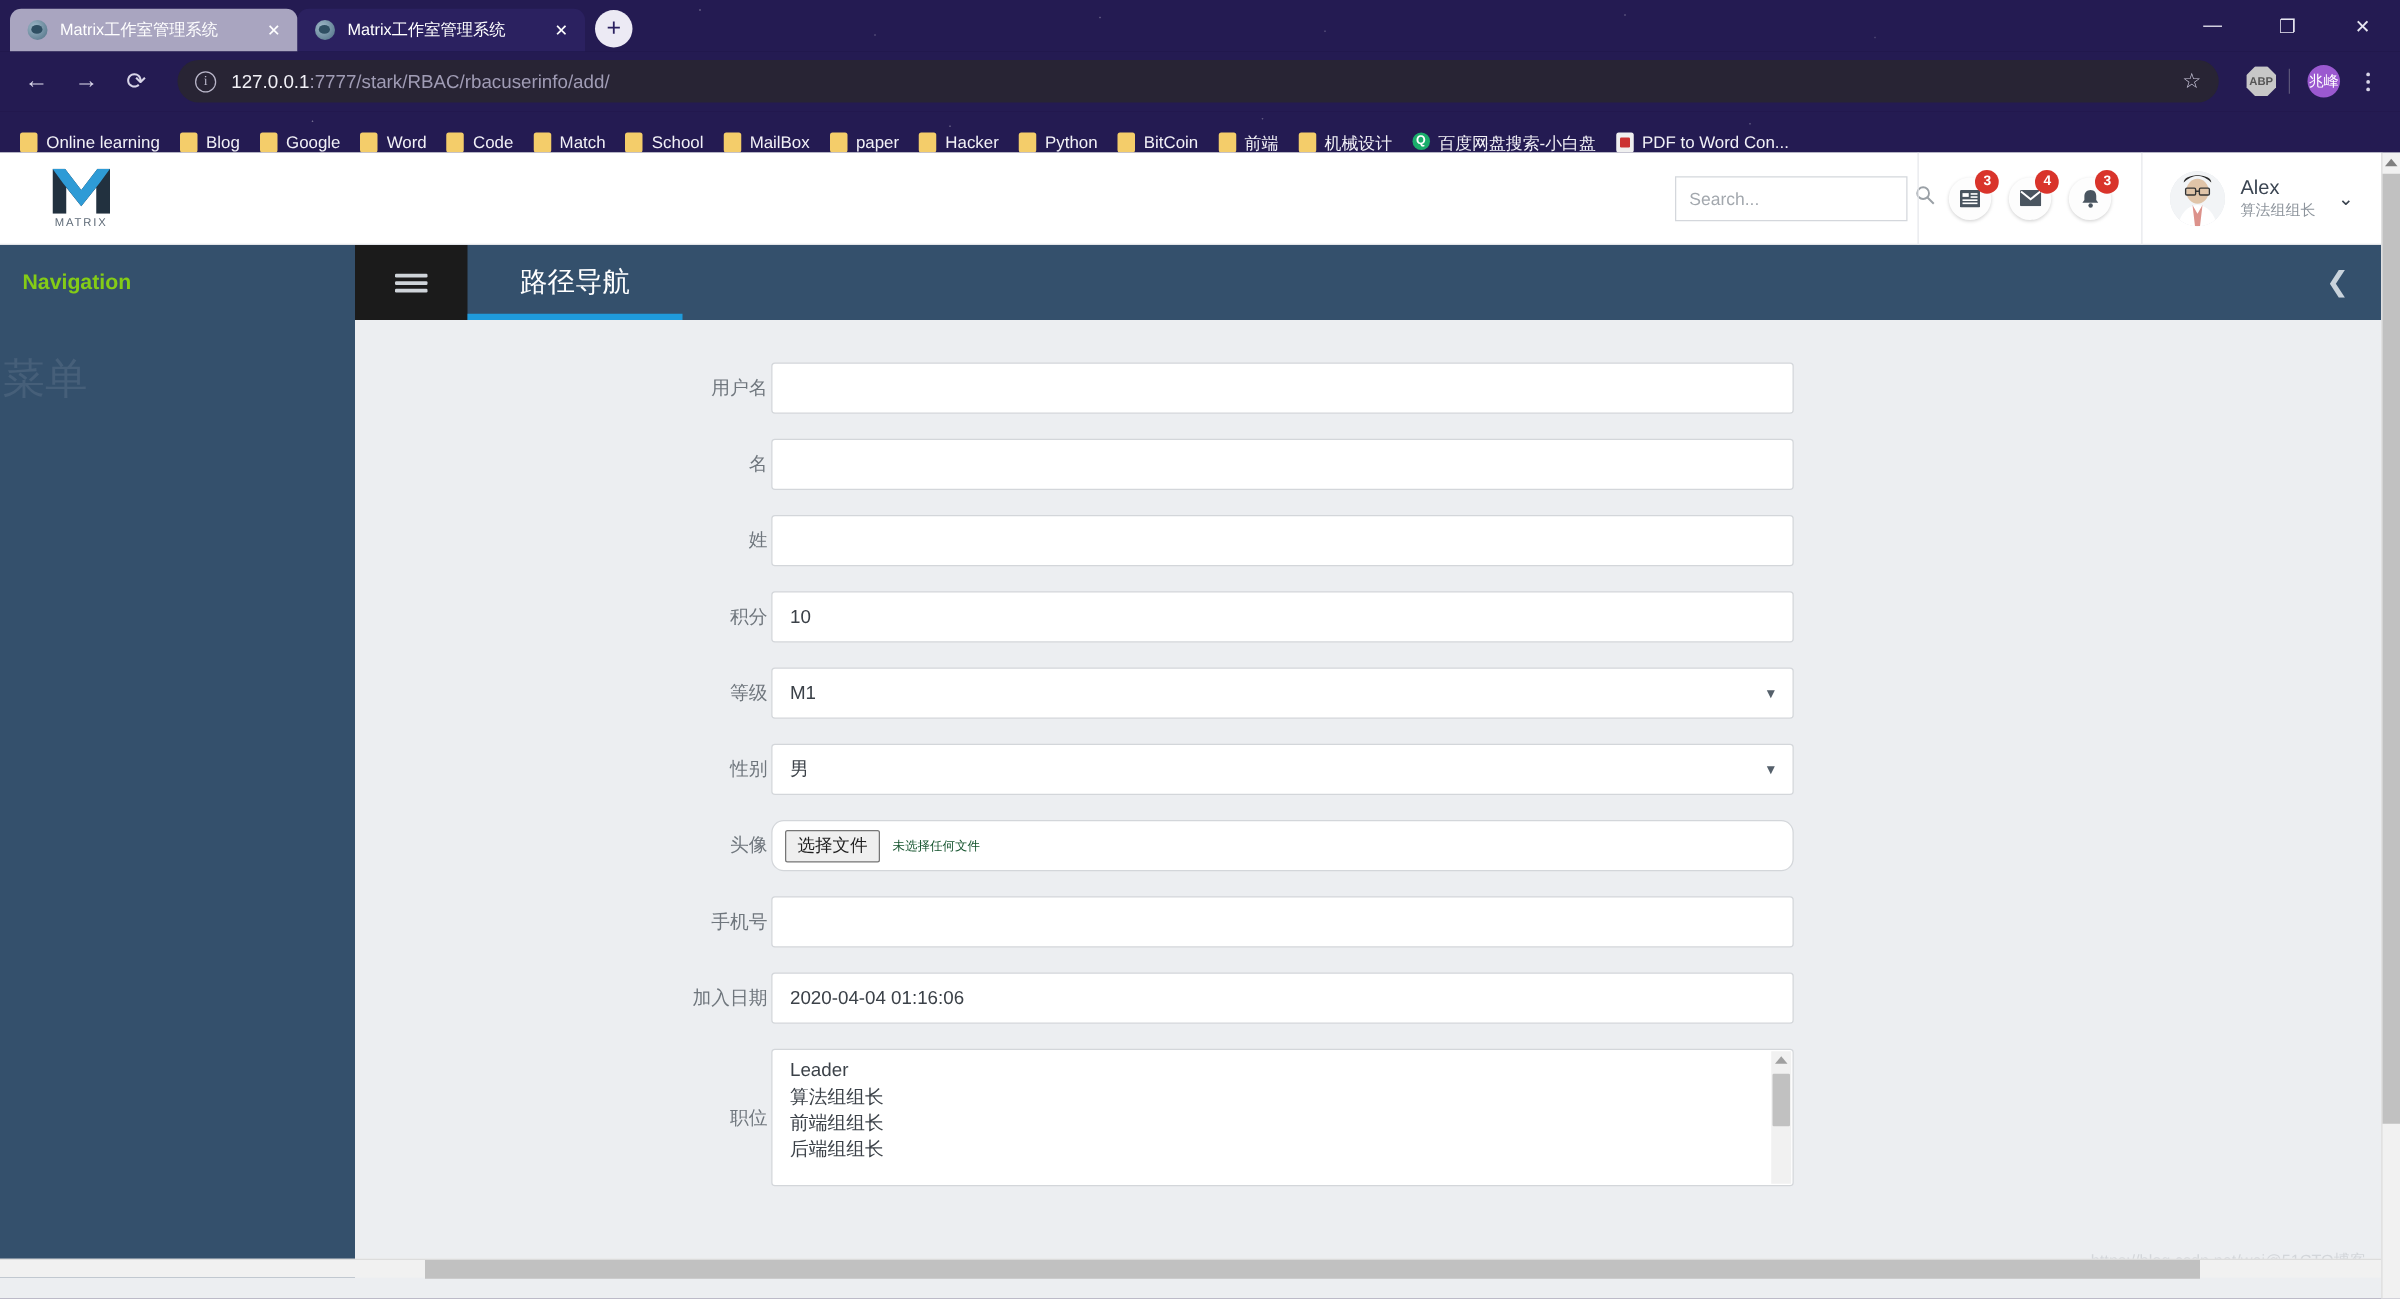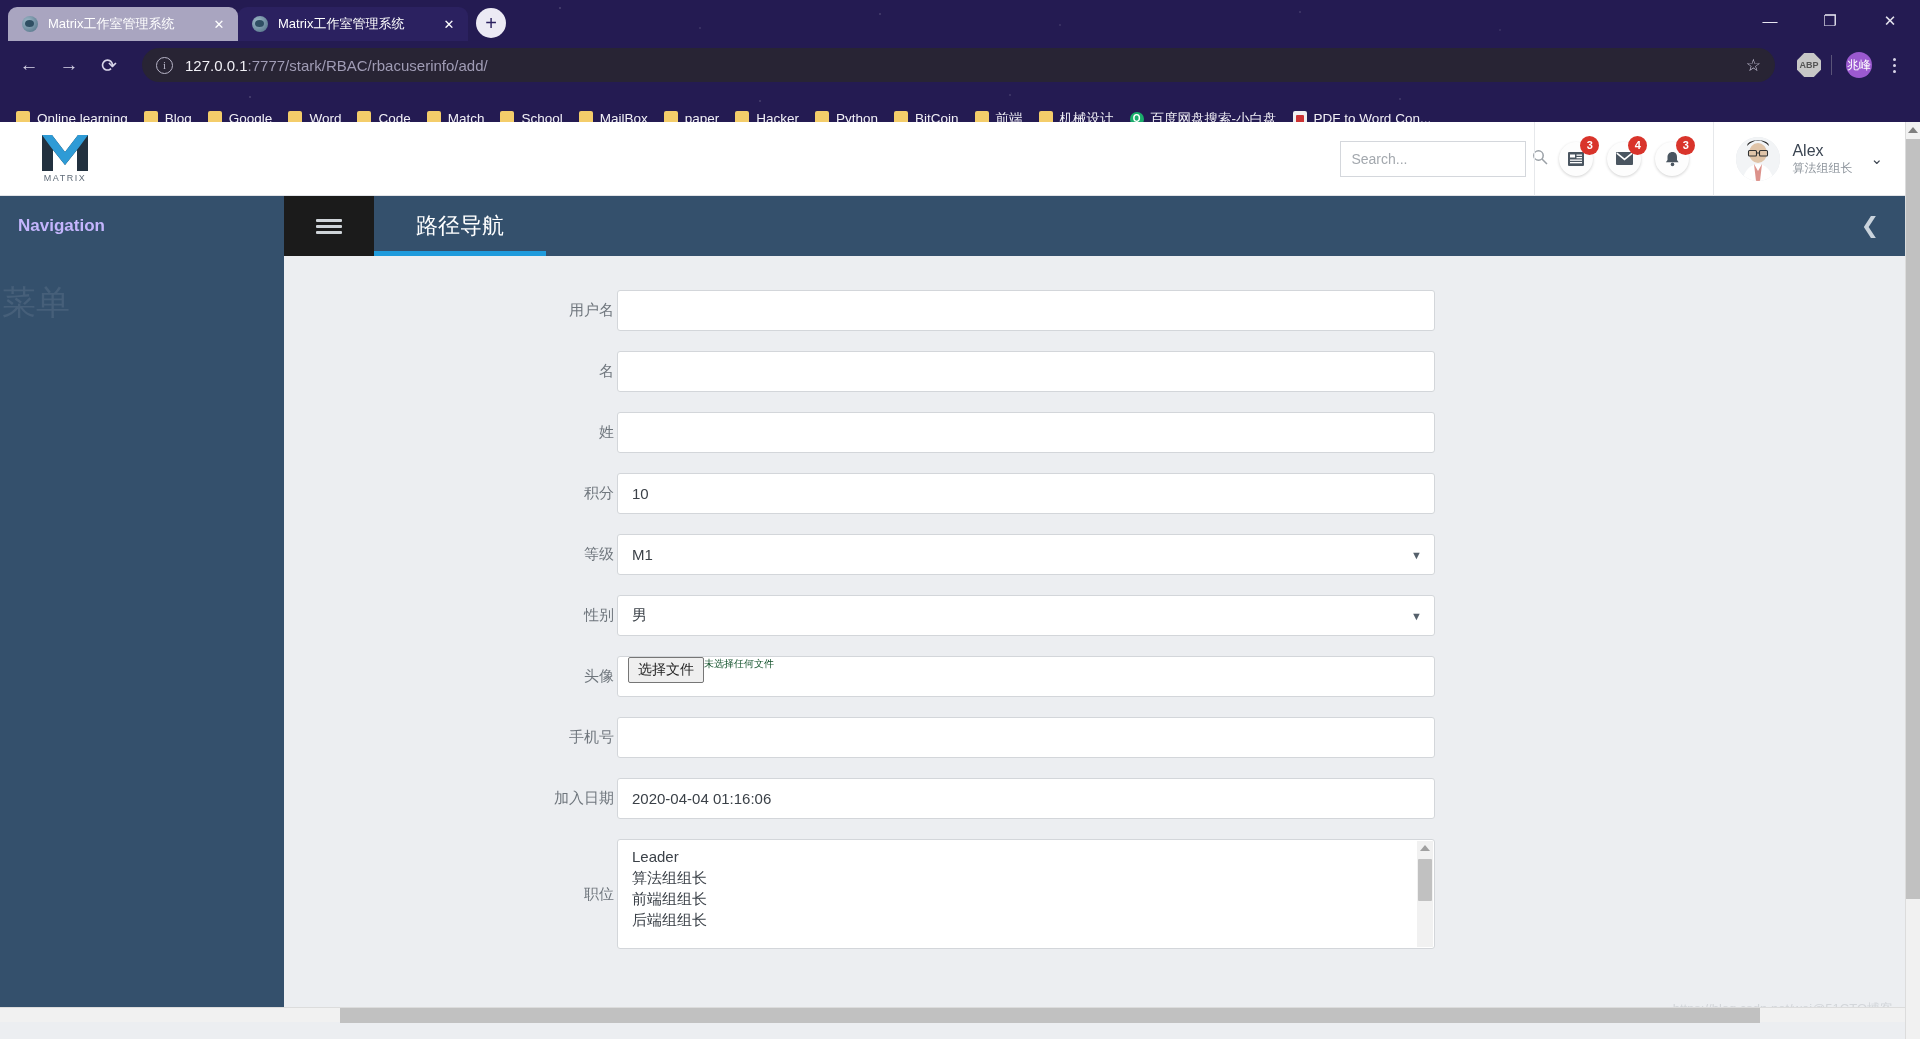--- a/index.html
+++ b/index.html
@@ -140,21 +140,21 @@
     padding: 0 8px; overflow: hidden;
     background: #241b52;
     background-image:
       radial-gradient(1px 1px at 250px 8px, rgba(255,255,255,.45), transparent),
       radial-gradient(1px 1px at 430px 24px, rgba(255,255,255,.3), transparent),
       radial-gradient(1px 1px at 760px 12px, rgba(255,255,255,.4), transparent),
       radial-gradient(1px 1px at 1010px 6px, rgba(255,255,255,.35), transparent),
       radial-gradient(1px 1px at 1190px 26px, rgba(255,255,255,.3), transparent),
       radial-gradient(1px 1px at 1400px 10px, rgba(255,255,255,.35), transparent);
   }
-  .bm { display: flex; align-items: center; padding: 0 8px; height: 26px; white-space: nowrap; margin-top: 26px; }
+  .bm { display: flex; padding: 0 8px; height: 26px; white-space: nowrap; margin-top: 26px; }
   .bm-ico {
     width: 14px; height: 16px; background: #f4cd6a; border-radius: 2px;
     margin-right: 7px; flex: 0 0 14px;
   }
   .bm-ico.round { border-radius: 50%; background: #1aad6b; height: 14px; position: relative; }
   .bm-ico.round::after {
     content: "Q"; position: absolute; inset: 0; color: #fff;
     font-size: 10px; text-align: center; line-height: 14px; font-weight: bold;
   }
   .bm-ico.pdf { background: #f0f0f0; position: relative; }
@@ -232,21 +232,21 @@
   .chev-down { color: #39424e; font-size: 15px; margin-left: 6px; }
 
   
   .navbar {
     height: 60px; background: #35506b;
     background: #34506c;
     display: flex; align-items: stretch; position: relative;
   }
   .nav-label {
     width: 284px; display: flex; align-items: center;
-    padding-left: 18px; color: #c4b5fd; font-size: 17px; font-weight: bold;
+    padding-left: 18px; color: #84cc16; font-size: 17px; font-weight: bold;
   }
   .burger {
     width: 90px; background: #1b1b1b;
     display: flex; align-items: center; justify-content: center;
   }
   .burger i { display: block; width: 26px; height: 3px; background: #cfd4d9; margin: 3px 0; border-radius: 1px; }
   .breadcrumb-title {
     display: flex; align-items: center;
     padding: 0 42px; color: #ffffff; font-size: 22px;
     position: relative;
@@ -294,21 +294,21 @@
     font-size: 15px; color: #3b4148;
     font-family: "Liberation Sans", sans-serif;
     outline: none;
     display: flex; align-items: center;
   }
   .ctl.select { padding-right: 26px; }
   .sel-caret {
     position: absolute; right: 13px; top: 50%; transform: translateY(-50%);
     color: #55606b; font-size: 11px; pointer-events: none;
   }
-  .filectl { display: flex; align-items: flex-start; padding: 0 10px; }
+  .filectl { display: flex; align-items: center; gap: 10px; padding: 0 10px; border-radius: 10px; }
   .file-btn {
     border: 1px solid #767676; background: #efefef;
     padding: 3px 9px; font-size: 14px; color: #1f1f1f; border-radius: 2px;
   }
   .file-none { font-size: 10px; color: #14532d; }
   .listbox {
     width: 100%; height: 110px;
     border: 1px solid #d3d6da; background: #fff; border-radius: 3px;
     padding: 6px 0 0 14px;
     font-size: 15px; color: #3b4148;

